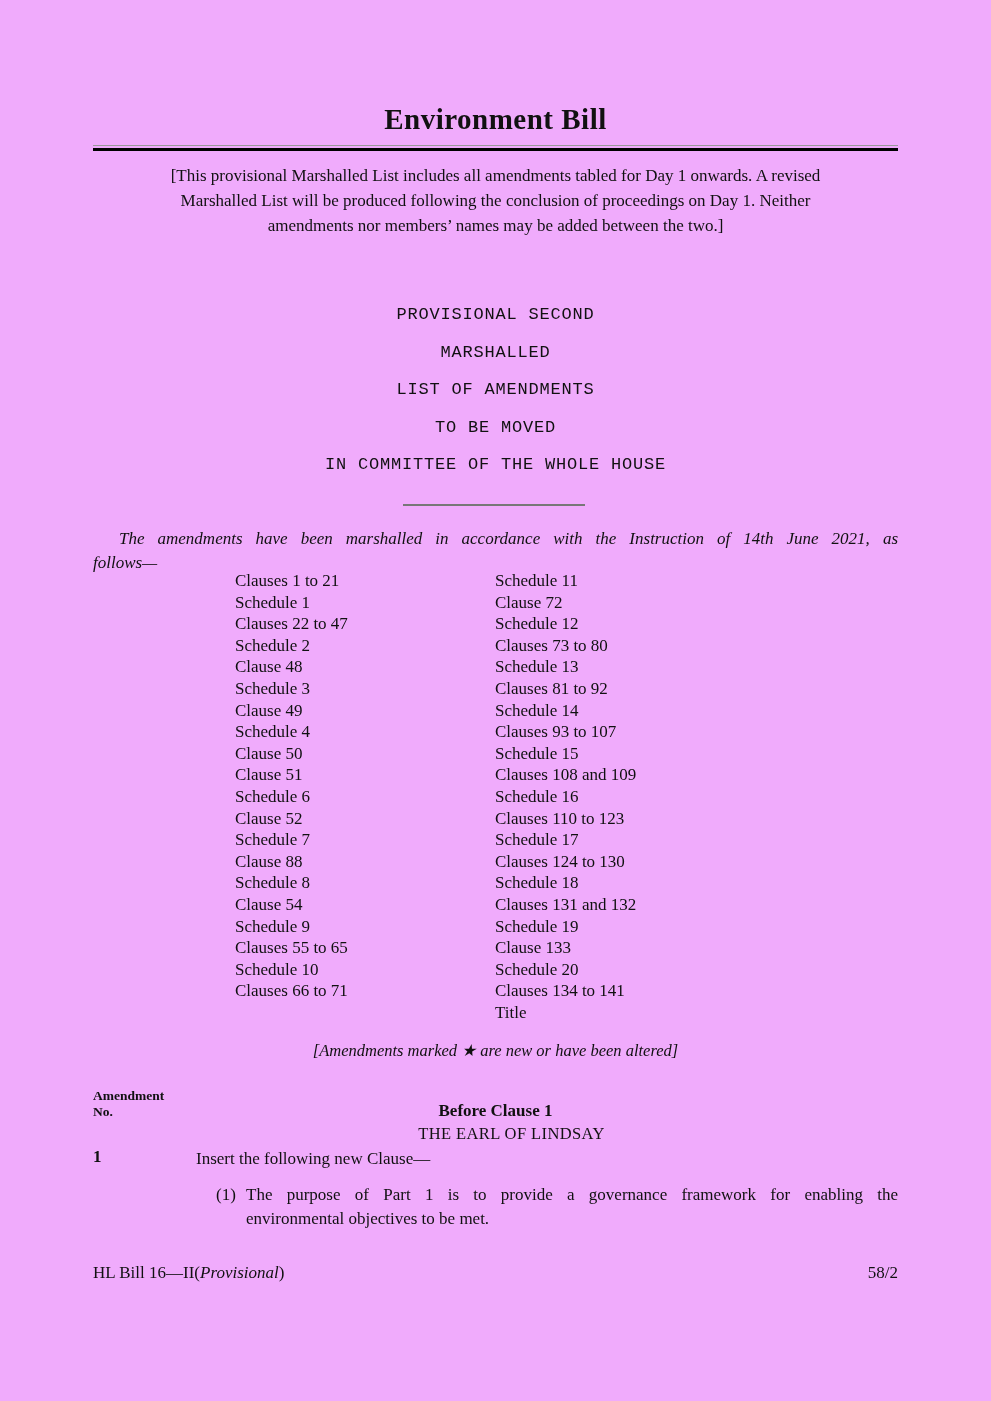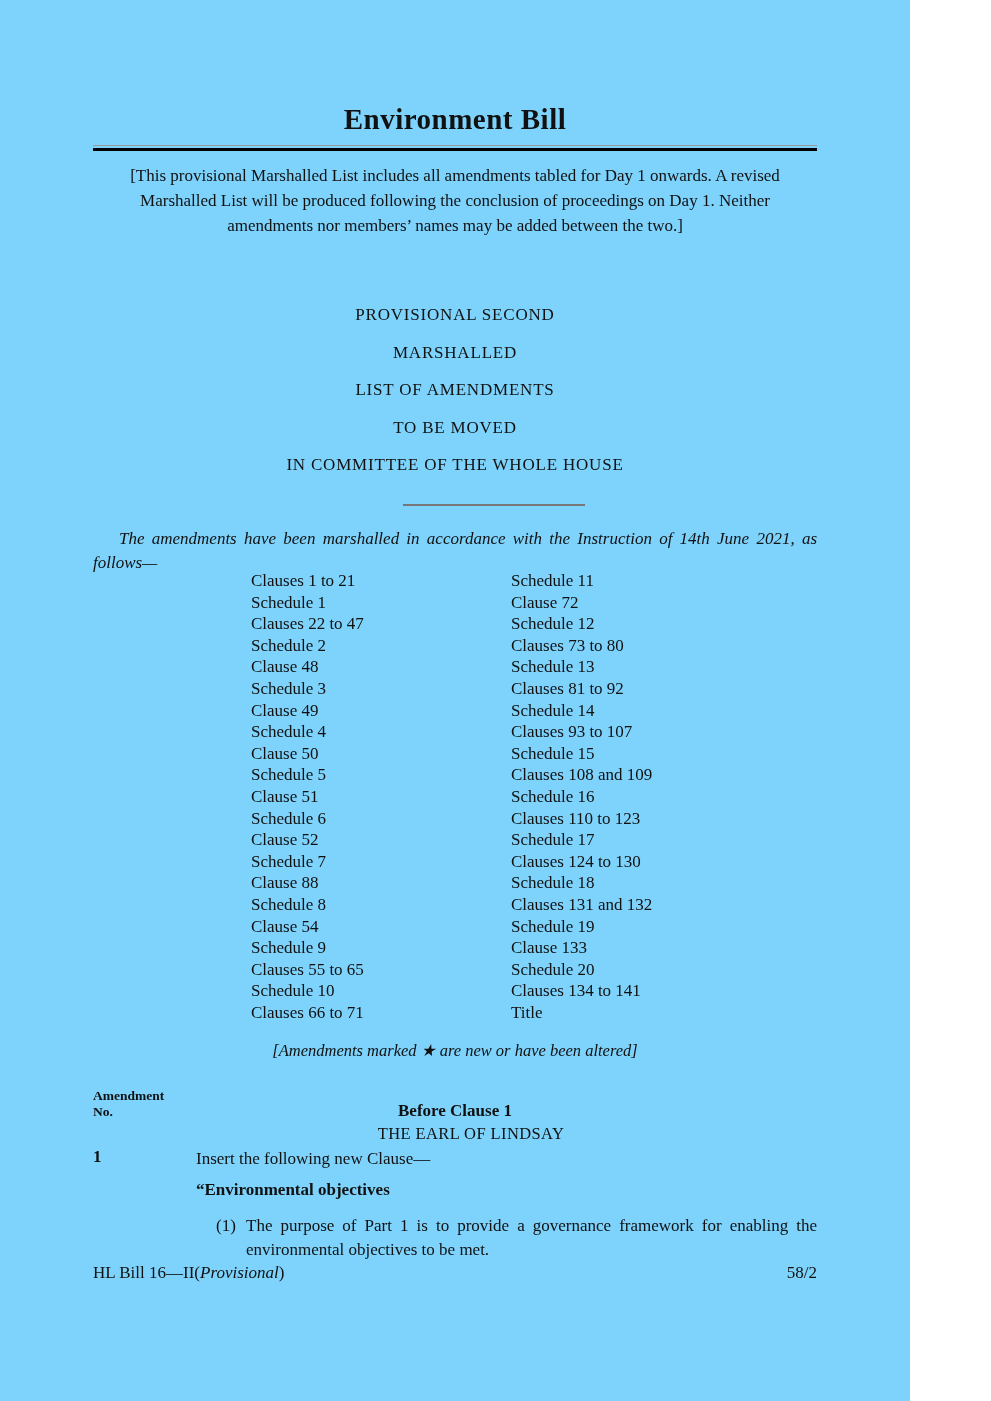--- a/index.html
+++ b/index.html
@@ -4,51 +4,51 @@
 <style>
   * { margin: 0; padding: 0; box-sizing: border-box; }
   html, body { background: #ffffff; }
   body {
     width: 991px;
     font-family: "Liberation Serif", "DejaVu Serif", serif;
     color: #111111;
   }
   .page {
     position: relative;
-    width: 910px;
+    width: 991px;
     height: 1401px;
-    background: #7dd3fc;
+    background: #f0abfc;
     overflow: hidden;
   }
   .doc-title {
     position: absolute; top: 103px; left: 0; width: 100%;
     text-align: center; font-size: 29px; font-weight: bold; letter-spacing: 0.5px;
   }
   .double-rule { position: absolute; top: 145px; left: 93px; right: 93px; }
   .double-rule .thin  { height: 1px; background: #999999; }
   .double-rule .thick { height: 3px; background: #000000; margin-top: 2px; }
   .bracket-note {
     position: absolute; top: 163px; left: 45px; right: 45px;
     text-align: center; font-size: 17px; line-height: 25px;
   }
   .caps-block {
     position: absolute; top: 296px; left: 93px; right: 93px;
-    text-align: center; font-size: 17px; letter-spacing: 0.8px;
+    text-align: center; font-size: 17px; letter-spacing: 0.8px; font-family: Liberation Mono, monospace;
   }
   .caps-line { line-height: 37.5px; }
   .short-rule {
     position: absolute; top: 504px; left: 403px;
     width: 182px; height: 2px; background: #777777;
   }
   .marshal-note {
     position: absolute; top: 527px; left: 93px; right: 93px;
     font-style: italic; font-size: 17px; line-height: 24px;
   }
   .marshal-note .l1 { text-indent: 26px; text-align: justify; text-align-last: justify; }
-  .order-list { position: absolute; top: 570px; left: 235px; right: 93px; font-size: 17px; display: flex; margin-left: 16px; }
+  .order-list { position: absolute; top: 570px; left: 235px; right: 93px; font-size: 17px; display: flex; }
   .order-col.left { width: 260px; flex: 0 0 auto; }
   .order-col.right { flex: 1; }
   .order-item { line-height: 21.6px; white-space: nowrap; }
   .star-note {
     position: absolute; top: 1041px; left: 0; width: 100%;
     text-align: center; font-style: italic; font-size: 16.5px;
   }
   .amdt-label {
     position: absolute; top: 1088px; left: 93px;
     font-weight: bold; font-size: 13.5px; line-height: 16px;
@@ -116,21 +116,20 @@
 
     <div class="order-item">Clauses 1 to 21</div>
         <div class="order-item">Schedule 1</div>
         <div class="order-item">Clauses 22 to 47</div>
         <div class="order-item">Schedule 2</div>
         <div class="order-item">Clause 48</div>
         <div class="order-item">Schedule 3</div>
         <div class="order-item">Clause 49</div>
         <div class="order-item">Schedule 4</div>
         <div class="order-item">Clause 50</div>
-        <div class="order-item">Schedule 5</div>
         <div class="order-item">Clause 51</div>
         <div class="order-item">Schedule 6</div>
         <div class="order-item">Clause 52</div>
         <div class="order-item">Schedule 7</div>
         <div class="order-item">Clause 88</div>
         <div class="order-item">Schedule 8</div>
         <div class="order-item">Clause 54</div>
         <div class="order-item">Schedule 9</div>
         <div class="order-item">Clauses 55 to 65</div>
         <div class="order-item">Schedule 10</div>
@@ -170,21 +169,20 @@
   </div>
 
   <div class="place-heading">Before Clause 1</div>
 
   <div class="mover">THE EARL OF LINDSAY</div>
 
   <div class="amendment">
     <div class="amdt-num">1</div>
     <div class="amdt-body">
       <div class="instruction">Insert the following new Clause—</div>
-      <div class="clause-title">“Environmental objectives</div>
       <div class="subsection">
         <span class="sub-num">(1)</span>
         <span class="sub-text">
           <span class="l1">The purpose of Part 1 is to provide a governance framework for enabling the</span>
           <span class="l2">environmental objectives to be met.</span>
         </span>
       </div>
     </div>
   </div>
 

